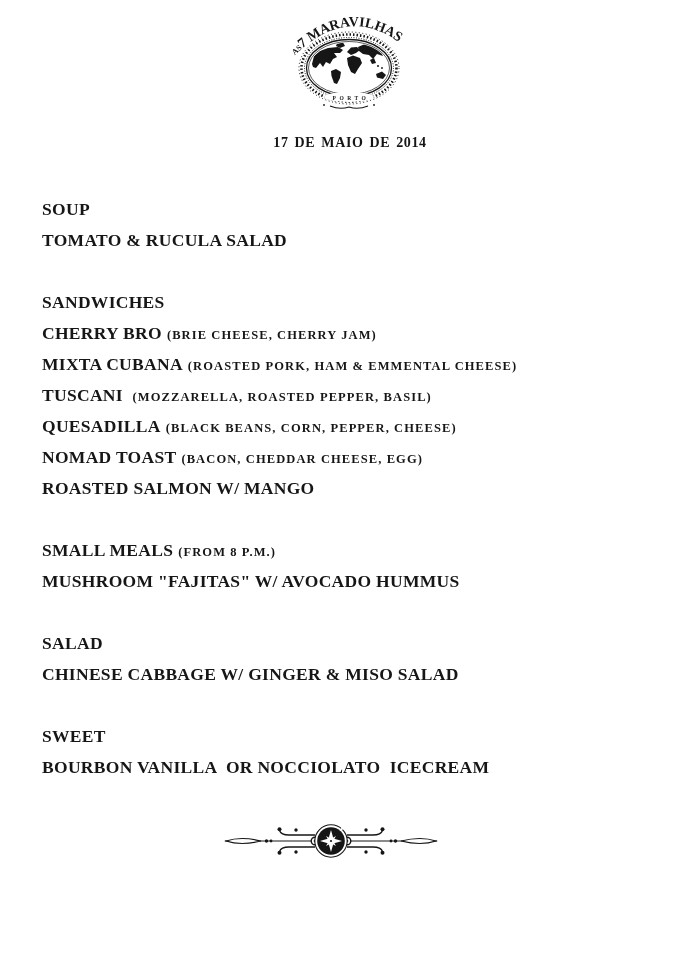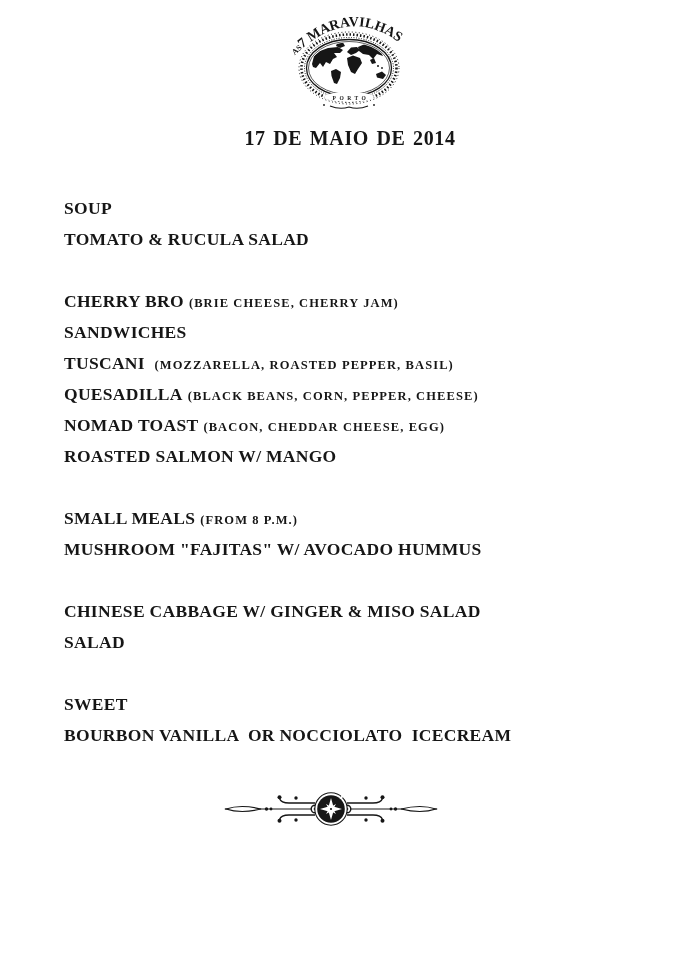--- a/index.html
+++ b/index.html
@@ -11,28 +11,28 @@
     overflow: hidden;
   }
   .page { width: 700px; height: 966px; position: relative; }
 
   
   .logo-wrap { text-align: center; padding-top: 6px; }
   .logo-wrap svg { display: inline-block; }
   .date {
     text-align: center;
     font-weight: bold;
-    font-size: 20px;
+    font-size: 14px;
     letter-spacing: 0.6px;
     word-spacing: 2px;
-    margin-top: 11px;
+    margin-top: 19px;
   }
 
   
-  .menu { margin: 48px 0 0 64px; }
+  .menu { margin: 48px 0 0 42px; }
   .section { margin-bottom: 31px; }
   .line { height: 31px; white-space: nowrap; }
   .heading, .item-name {
     font-weight: bold;
     font-size: 17.5px;
     letter-spacing: 0.3px;
     white-space: pre;
   }
   .heading-note, .item-detail {
     font-weight: bold;
@@ -103,24 +103,27 @@
       <div class="line">
         <span class="heading">SOUP</span>
       </div>
       <div class="line">
         <span class="item-name">TOMATO &amp; RUCULA SALAD</span>
       </div>
     </div>
 
     <div class="section">
       <div class="line">
+        <span class="heading">SANDWICHES</span>
+      </div>
+      <div class="line">
         <span class="item-name">CHERRY BRO</span><span class="item-detail">(BRIE CHEESE, CHERRY JAM)</span>
       </div>
       <div class="line">
-        <span class="heading">SANDWICHES</span>
+        <span class="item-name">MIXTA CUBANA</span><span class="item-detail">(ROASTED PORK, HAM &amp; EMMENTAL CHEESE)</span>
       </div>
       <div class="line">
         <span class="item-name">TUSCANI </span><span class="item-detail">(MOZZARELLA, ROASTED PEPPER, BASIL)</span>
       </div>
       <div class="line">
         <span class="item-name">QUESADILLA</span><span class="item-detail">(BLACK BEANS, CORN, PEPPER, CHEESE)</span>
       </div>
       <div class="line">
         <span class="item-name">NOMAD TOAST</span><span class="item-detail">(BACON, CHEDDAR CHEESE, EGG)</span>
       </div>
@@ -133,24 +136,24 @@
       <div class="line">
         <span class="heading">SMALL MEALS</span><span class="heading-note">(FROM 8 P.M.)</span>
       </div>
       <div class="line">
         <span class="item-name">MUSHROOM "FAJITAS" W/ AVOCADO HUMMUS</span>
       </div>
     </div>
 
     <div class="section">
       <div class="line">
+        <span class="heading">SALAD</span>
+      </div>
+      <div class="line">
         <span class="item-name">CHINESE CABBAGE W/ GINGER &amp; MISO SALAD</span>
-      </div>
-      <div class="line">
-        <span class="heading">SALAD</span>
       </div>
     </div>
 
     <div class="section">
       <div class="line">
         <span class="heading">SWEET</span>
       </div>
       <div class="line">
         <span class="item-name">BOURBON VANILLA  OR NOCCIOLATO  ICECREAM</span>
       </div>

